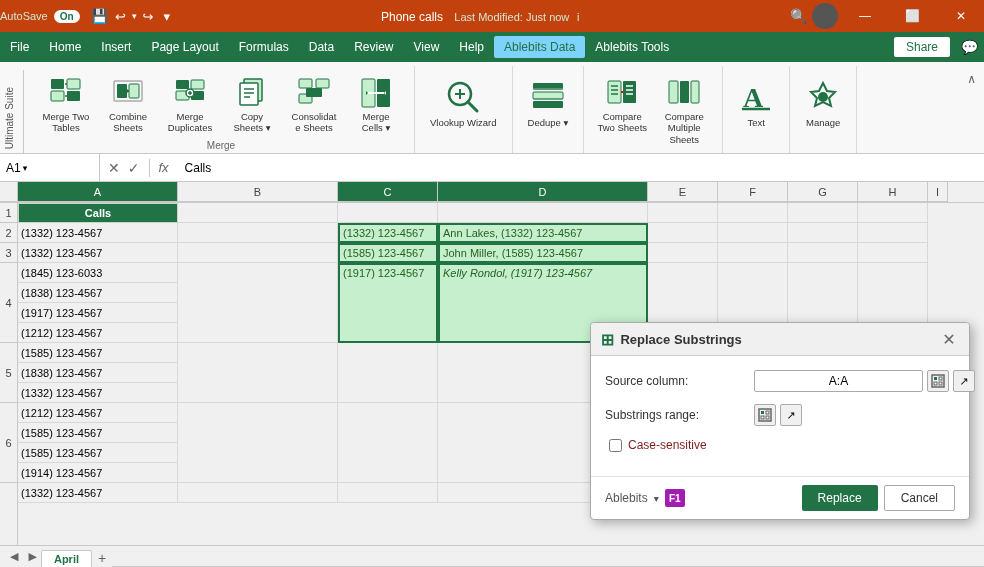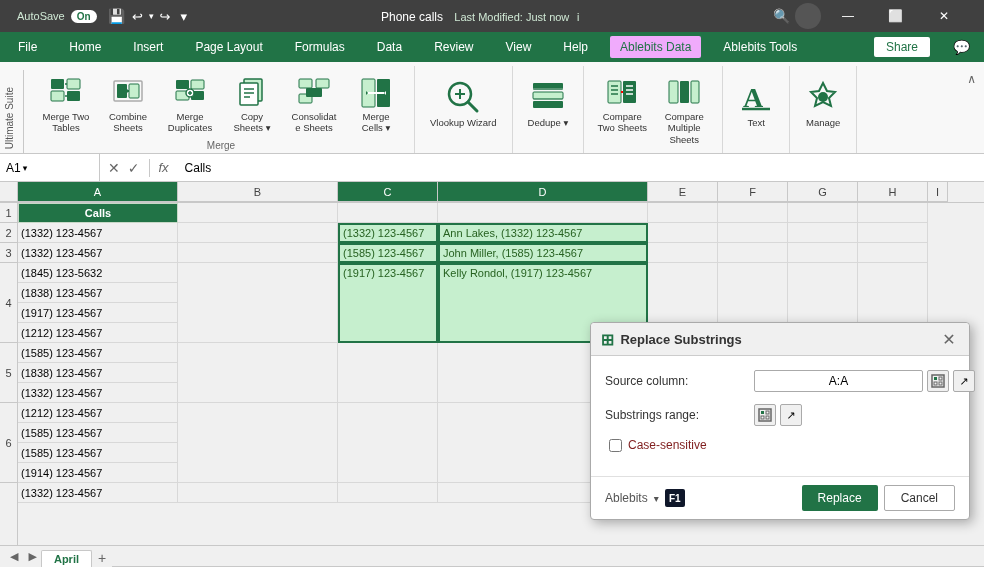--- a/index.html
+++ b/index.html
@@ -1,25 +1,25 @@
 <!DOCTYPE html>
 <html><head>
   <meta charset="utf-8">
   <style>
     * { box-sizing: border-box; margin: 0; padding: 0; }
     body { font-family: 'Segoe UI', Arial, sans-serif; font-size: 11px; background: #f0f0f0; overflow: hidden; width: 984px; height: 567px; }
 
     
     .title-bar {
-      background: #404040;
+      background: #c2410c;
       color: white;
       height: 32px;
       display: flex;
       align-items: center;
-      padding: 0 17px;
+      padding: 0 0;
       justify-content: space-between;
     }
     .title-bar-left { display: flex; align-items: center; gap: 6px; }
     .title-bar-center { flex: 1; text-align: center; font-size: 12px; }
     .title-bar-right { display: flex; align-items: center; gap: 4px; }
     .autosave-label { font-size: 11px; color: #cfe8d4; }
     .autosave-toggle {
       background: #fff;
       color: #217346;
       border-radius: 10px;
@@ -33,31 +33,31 @@
       width: 26px; height: 26px; border-radius: 50%; background: #555; 
       display: flex; align-items: center; justify-content: center; color: white; font-size: 11px;
     }
 
     
     .menu-bar {
       background: #217346;
       height: 30px;
       display: flex;
       align-items: center;
-      padding: 0 8px;
-      gap: 12px;
+      padding: 0 0;
+      gap: 0;
     }
     .menu-item {
       padding: 4px 10px;
       color: white;
       font-size: 12px;
       cursor: pointer;
       border-radius: 2px;
     }
-    .menu-item.active { background: #f0abfc; color: #217346; }
+    .menu-item.active { background: #7dd3fc; color: #217346; }
     .menu-share {
       margin-left: auto;
       background: white;
       color: #217346;
       border-radius: 2px;
       padding: 3px 12px;
       font-size: 12px;
       cursor: pointer;
     }
     .menu-comment-btn {
@@ -654,28 +654,28 @@
             <div class="cell green-bg" style="width:100px;border:2px solid #217346;">(1585) 123-4567</div>
             <div class="cell green-bg" style="width:210px;border:2px solid #217346;">John Miller, (1585) 123-4567</div>
             <div class="cell" style="width:70px;"></div>
             <div class="cell" style="width:70px;"></div>
             <div class="cell" style="width:70px;"></div>
             <div class="cell" style="width:70px;"></div>
           </div>
 
           <div style="display:flex;height:80px;">
             <div style="width:160px;display:flex;flex-direction:column;">
-              <div class="cell" style="width:160px;height:20px;">(1845) 123-5632</div>
+              <div class="cell" style="width:160px;height:20px;">(1845) 123-6033</div>
               <div class="cell" style="width:160px;height:20px;">(1838) 123-4567</div>
               <div class="cell" style="width:160px;height:20px;">(1917) 123-4567</div>
               <div class="cell" style="width:160px;height:20px;">(1212) 123-4567</div>
             </div>
             <div class="cell" style="width:160px;height:80px;"></div>
             <div class="cell green-bg" style="width:100px;height:80px;border:2px solid #217346;align-items:flex-start;padding-top:2px;">(1917) 123-4567</div>
-            <div class="cell green-bg" style="width:210px;height:80px;border:2px solid #217346;align-items:flex-start;padding-top:2px;">Kelly Rondol, (1917) 123-4567</div>
+            <div class="cell green-bg" style="width:210px;height:80px;border:2px solid #217346;align-items:flex-start;padding-top:2px;font-style:italic;">Kelly Rondol, (1917) 123-4567</div>
             <div class="cell" style="width:70px;height:80px;"></div>
             <div class="cell" style="width:70px;height:80px;"></div>
             <div class="cell" style="width:70px;height:80px;"></div>
             <div class="cell" style="width:70px;height:80px;"></div>
           </div>
 
           <div style="display:flex;height:60px;">
             <div style="width:160px;display:flex;flex-direction:column;">
               <div class="cell" style="width:160px;height:20px;">(1585) 123-4567</div>
               <div class="cell" style="width:160px;height:20px;">(1838) 123-4567</div>
@@ -763,21 +763,21 @@
       </div>
       <div class="dialog-checkbox-row">
         <input type="checkbox" class="dialog-checkbox" style="">
         <label class="dialog-checkbox-label">Case-sensitive</label>
       </div>
     </div>
     <div class="dialog-footer">
       <div class="dialog-footer-left">
         <span style="font-size:12px;color:#555;">Ablebits</span>
         <span style="font-size:10px;color:#555;">▾</span>
-        <div style="width:20px;height:18px;background:#0f172a;color:white;display:flex;align-items:center;justify-content:center;font-size:10px;font-weight:bold;border-radius:2px;cursor:pointer;">F1</div>
+        <div style="width:20px;height:18px;background:#a21caf;color:white;display:flex;align-items:center;justify-content:center;font-size:10px;font-weight:bold;border-radius:2px;cursor:pointer;">F1</div>
       </div>
       <div class="dialog-footer-right">
         <button class="btn-primary">Replace</button>
         <button class="btn-secondary">Cancel</button>
       </div>
     </div>
   </div>
 
 </div>
 

